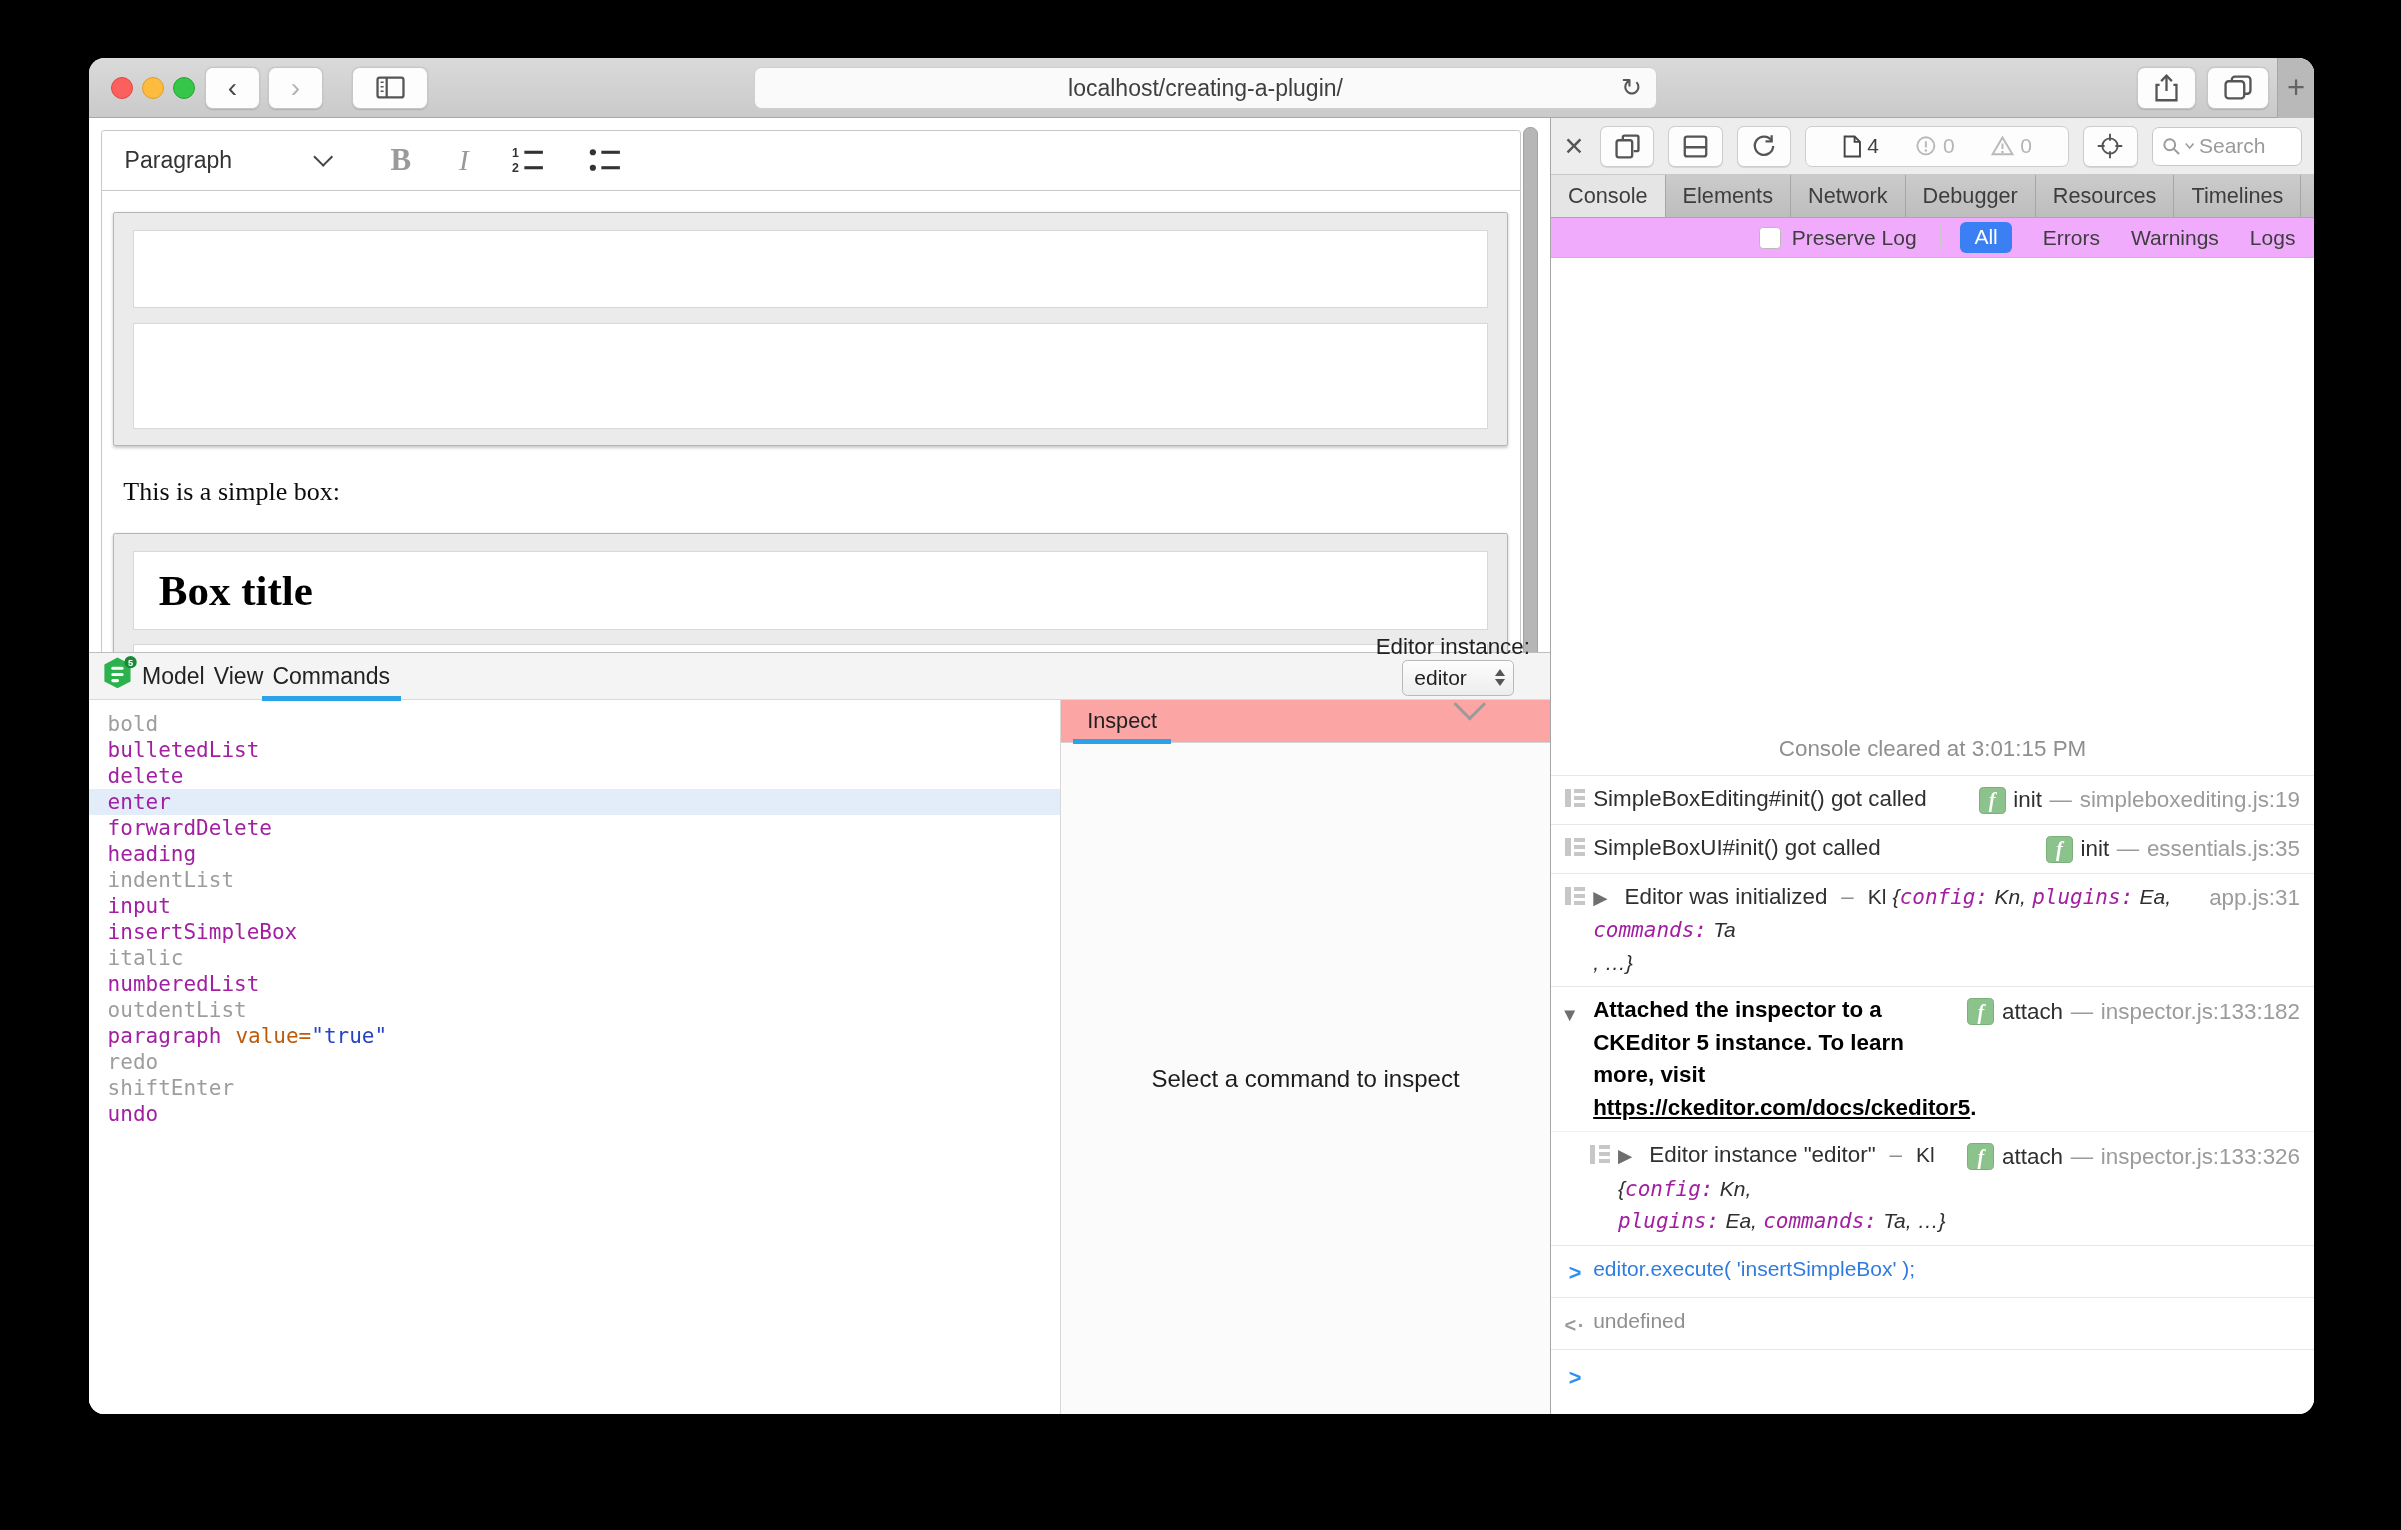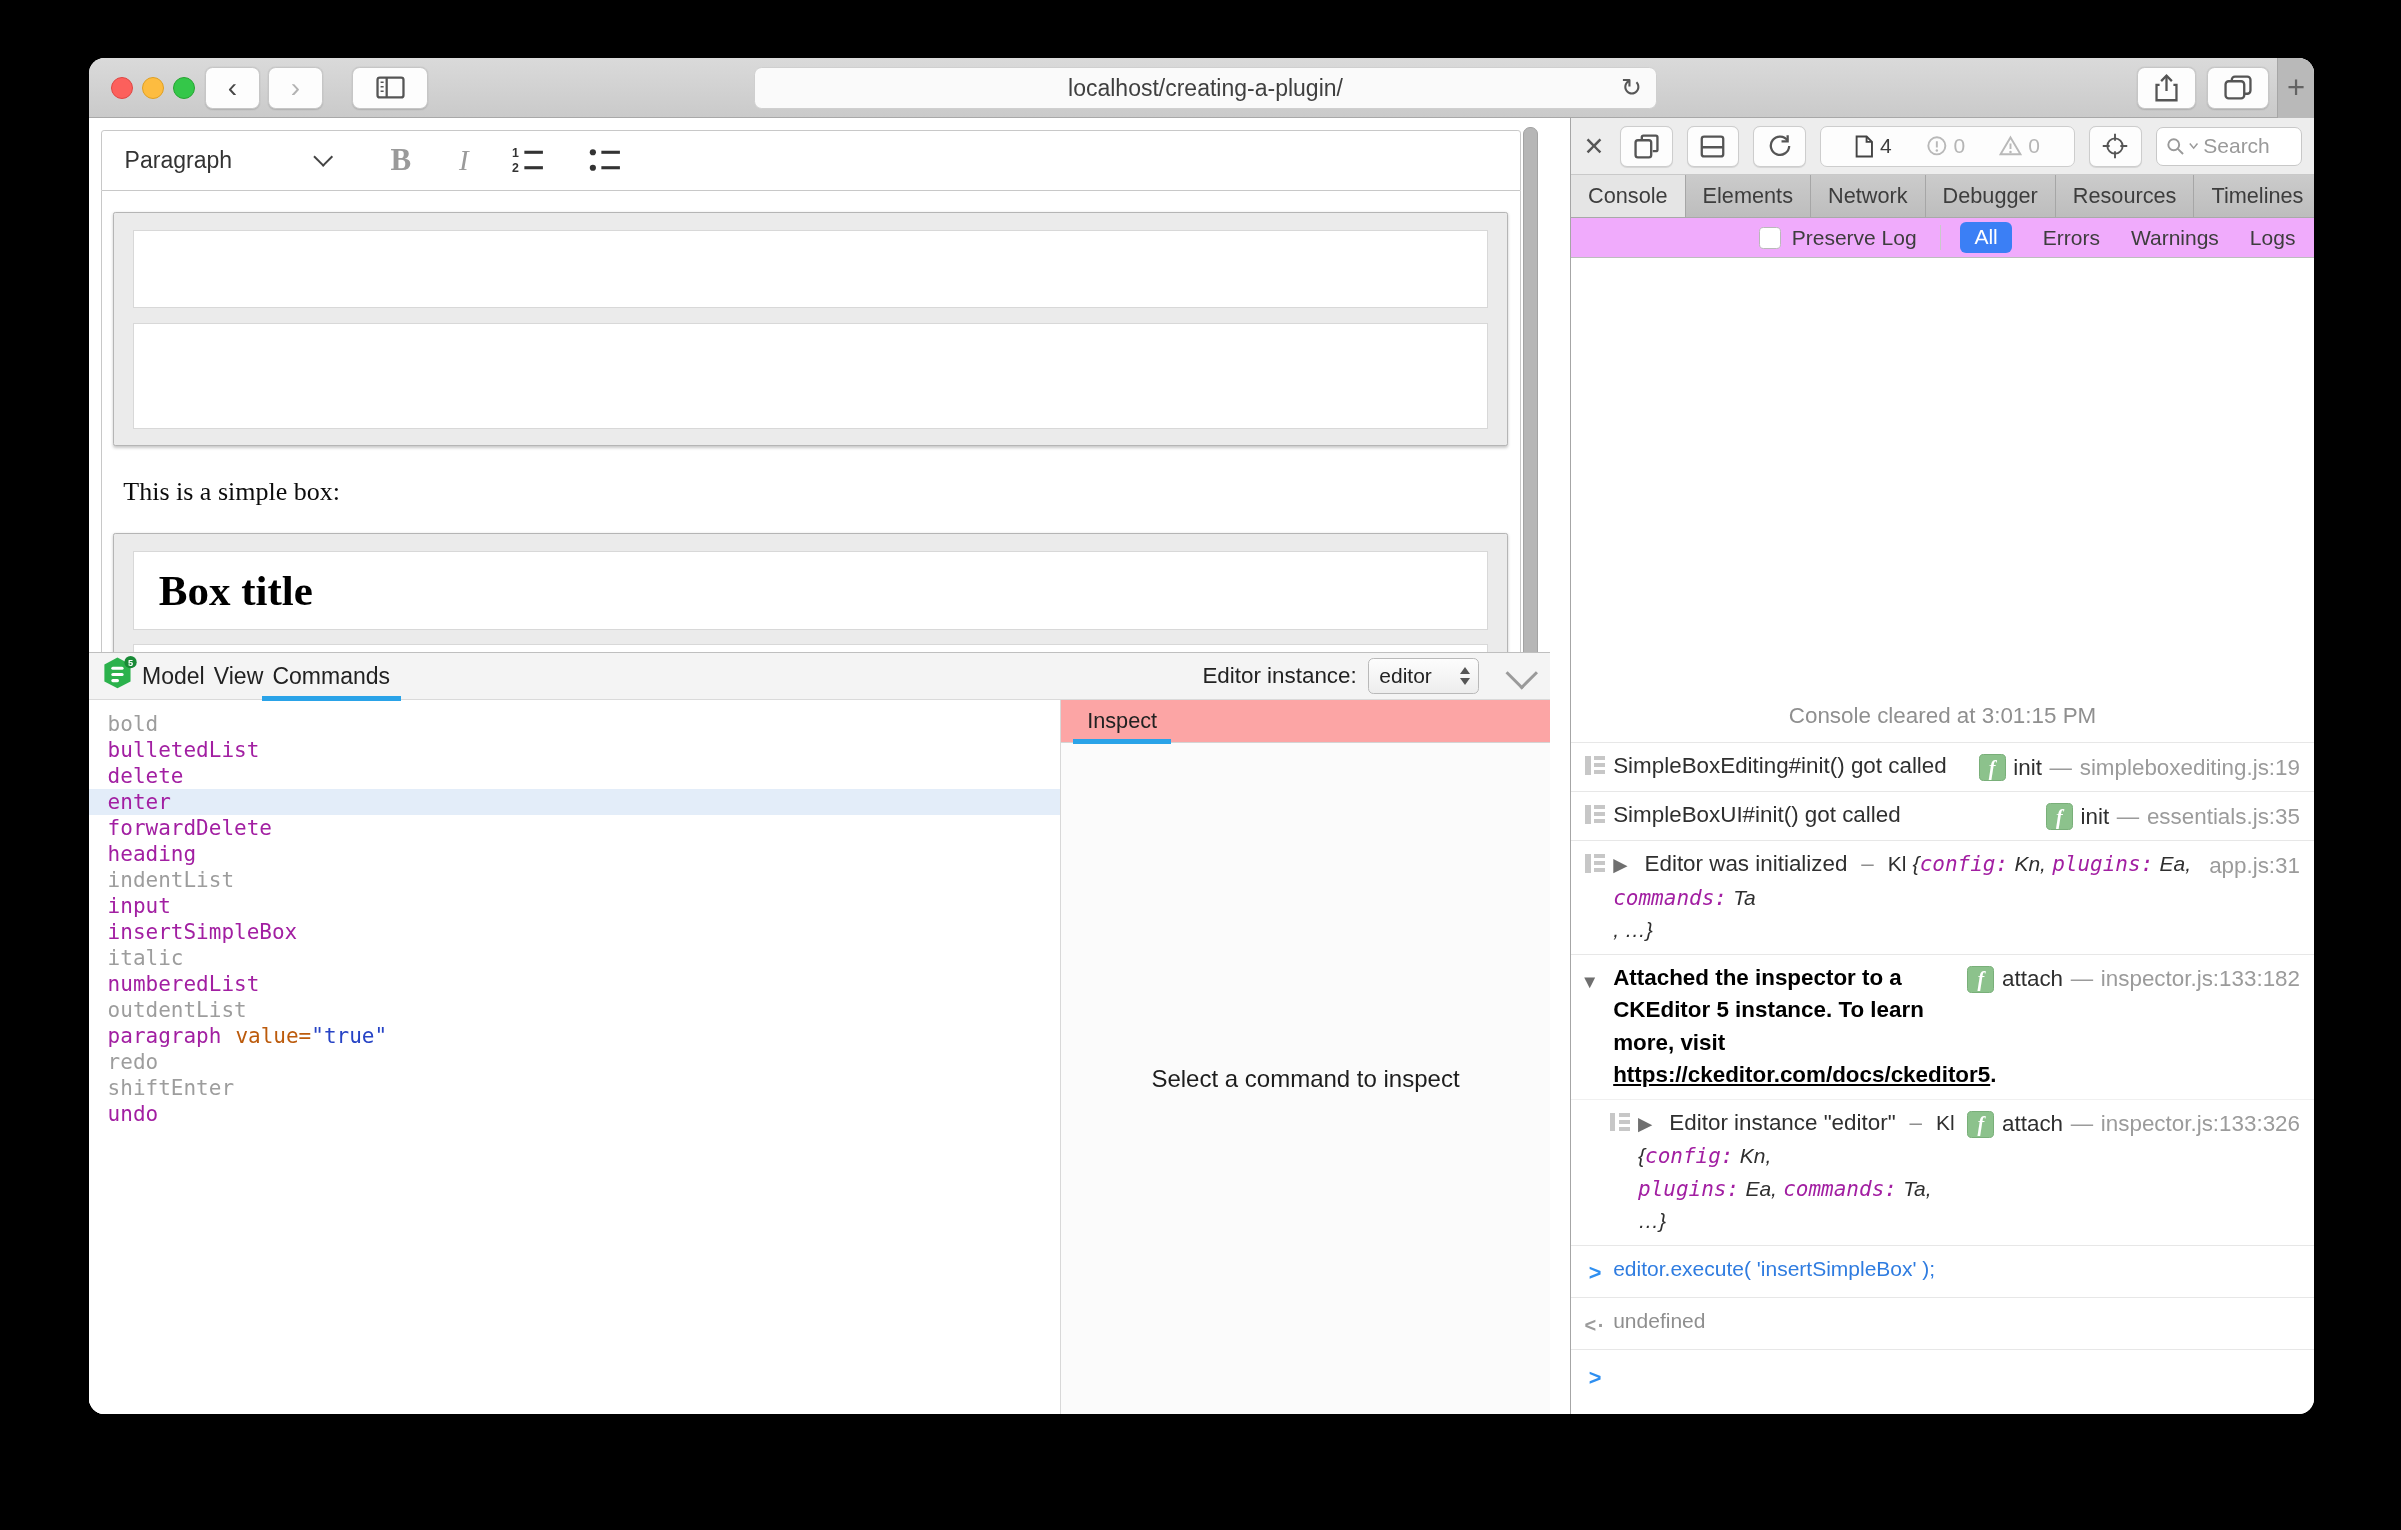--- a/index.html
+++ b/index.html
@@ -25,21 +25,21 @@
             border:0.8px solid #cfcfcf;border-radius:7.7px;display:flex;align-items:center;
             justify-content:center;font-size:23px;color:#3f3f3f;}
   .reload{position:absolute;right:14px;top:4.6px;font-size:25px;color:#565656;}
   .btn-share{left:2048px;width:57px;}
   .btn-tabs{left:2118px;width:60px;}
   .newtab{position:absolute;right:0;top:0;bottom:-1.5px;width:36px;background:#b9b9b9;
           border-left:0.8px solid #a6a6a6;display:flex;align-items:center;justify-content:center;
           font-size:31px;color:#636363;font-weight:300;}
 
   
-  .content{position:absolute;left:0;top:60px;right:0;bottom:0;display:flex;gap:20px;}
+  .content{position:absolute;left:0;top:60px;right:0;bottom:0;display:flex;}
   .left-pane{width:1461px;position:relative;background:#fff;overflow:hidden;}
   .right-panel{flex:1;border-left:1.5px solid #a6a6a6;display:flex;flex-direction:column;background:#fff;min-width:0;}
 
   
   .editor-shell{position:absolute;left:11.6px;top:11.6px;width:1420px;height:522px;overflow:hidden;}
   .ed-toolbar{height:59px;border:1.5px solid #c8c8c8;border-radius:3.1px 3.1px 0 0;background:#fff;
               display:flex;align-items:center;padding:0 23px;color:#333;}
   .para-label{font-size:23px;}
   .chev{width:12.4px;height:12.4px;border-right:2.3px solid #444;border-bottom:2.3px solid #444;
         transform:rotate(45deg);margin:-6.2px 0 0 84px;}
@@ -63,21 +63,21 @@
                   background:#b6b6b6;border:0.8px solid #a3a3a3;border-radius:7px;}
 
   
   .ckinspector{position:absolute;left:0;right:0;top:534px;bottom:0;border-top:1.5px solid #bfbfbf;
                background:#fff;display:flex;flex-direction:column;}
   .ck-header{height:46px;background:#f4f4f4;border-bottom:1.5px solid #dadada;
              display:flex;align-items:center;padding:0 20px 0 12.4px;position:relative;}
   .ck-tab{font-size:23px;color:#222;height:46px;display:flex;align-items:center;
           position:relative;padding:0 4.6px;}
   .ck-tab.active::after{content:"";position:absolute;left:-6.2px;right:-6.2px;bottom:-1.5px;height:4.6px;background:#2aa3e8;}
-  .ck-right{margin-left:auto;display:flex;align-items:center;}
+  .ck-right{margin-left:auto;display:flex;align-items:center;flex-direction:column;}
   .ck-instance-label{font-size:22.4px;color:#222;}
   .ck-select{margin-left:10.8px;width:91px;height:34px;border:0.8px solid #b9b9b9;border-radius:5.4px;
              background:linear-gradient(#fdfdfd,#ededed);display:flex;align-items:center;
              padding:0 7.7px 0 10.8px;font-size:21px;color:#222;}
   .stepper{margin-left:auto;display:flex;flex-direction:column;gap:3.1px;}
   .stepper i{display:block;width:0;height:0;border-left:5.4px solid transparent;border-right:5.4px solid transparent;}
   .st-up{border-bottom:7px solid #555;}
   .st-dn{border-top:7px solid #555;}
   .ck-collapse{margin-left:28px;width:20px;height:20px;border-right:3.1px solid #9a9a9a;
                border-bottom:3.1px solid #9a9a9a;transform:rotate(45deg) translateY(-4.6px);}

